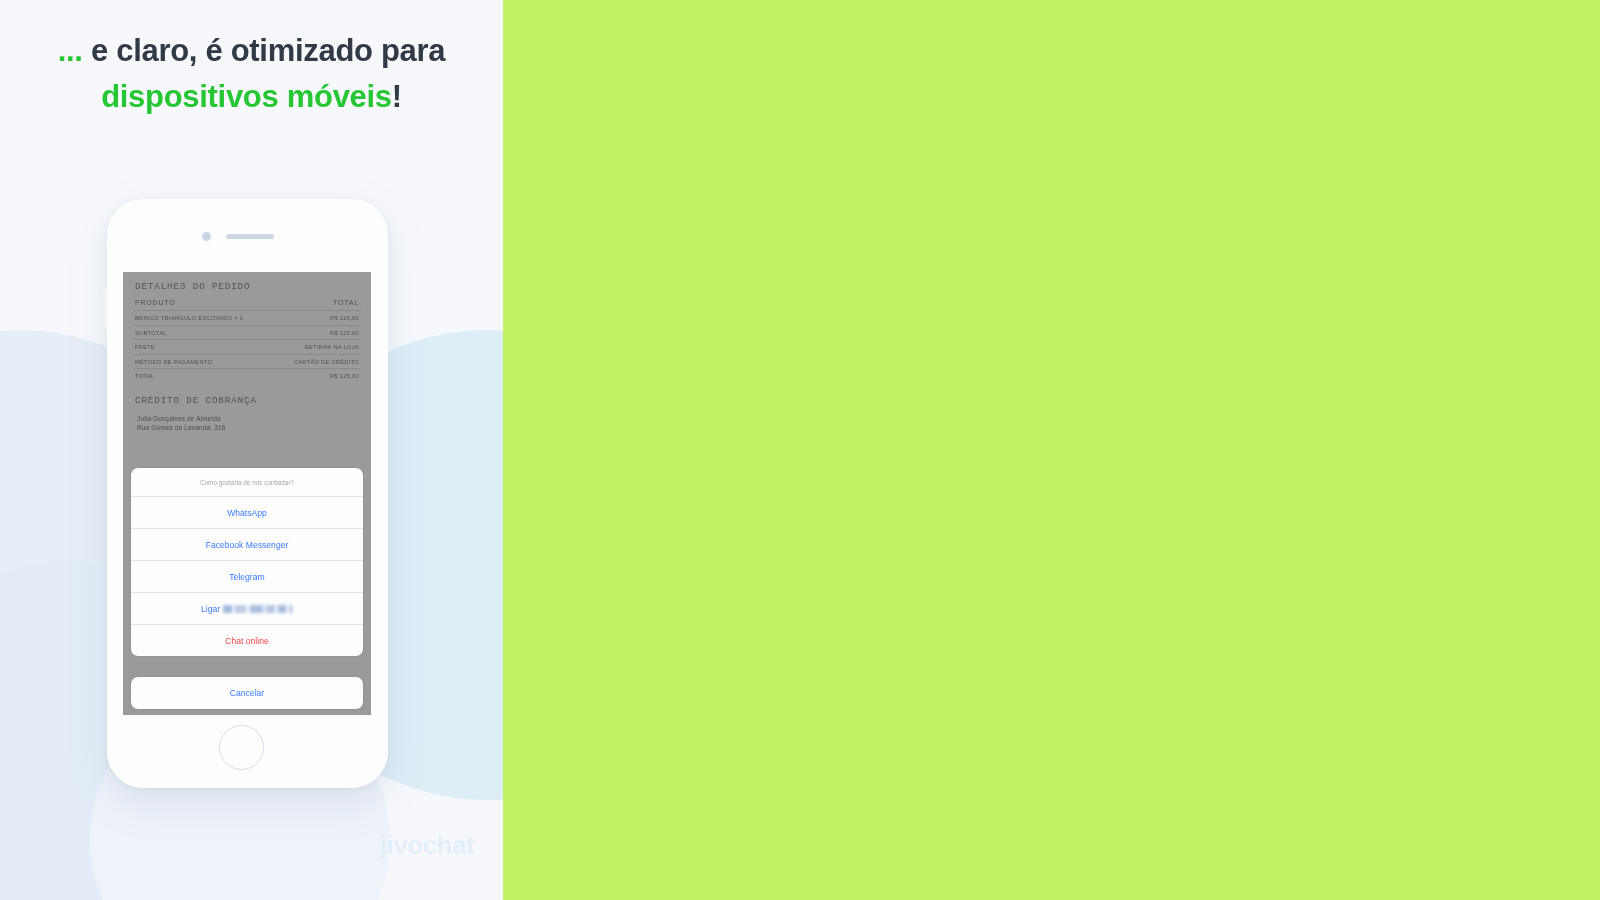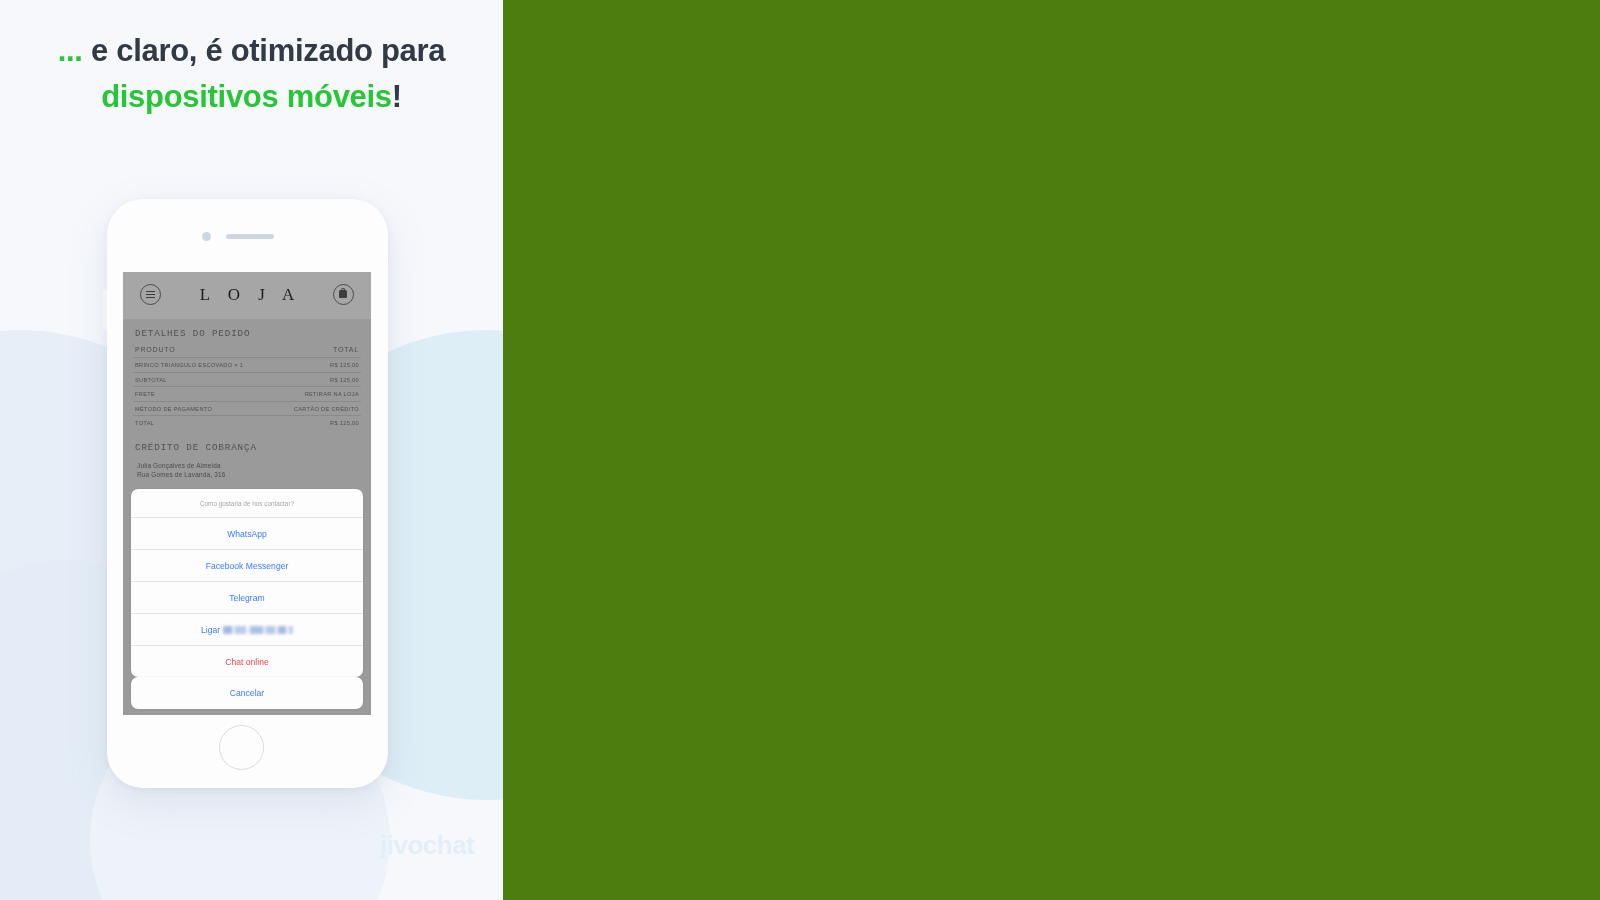--- a/index.html
+++ b/index.html
@@ -11,21 +11,21 @@
     width: 1600px;
     height: 900px;
     overflow: hidden;
     font-family: "Liberation Sans", sans-serif;
   }
 
   #stage {
     position: relative;
     width: 1600px;
     height: 900px;
-    background: #4d7c0f;
+    background: #bef264;
   }
 
   
   #panel {
     position: absolute;
     left: 0;
     top: 0;
     width: 503px;
     height: 900px;
     background: #f6f8fc;
@@ -293,21 +293,21 @@
         #b9c9e6 12px 23px, #eef2f9 23px 27px,
         #a8bee1 27px 40px, #e7edf7 40px 43px,
         #b4c5e4 43px 52px, #ecf0f8 52px 55px,
         #a3b9de 55px 63px, #eef2f9 63px 66px,
         #bccbe8 66px 70px);
     filter: blur(1.4px);
     border-radius: 1px;
     opacity: 0.95;
   }
   #cancel-sheet {
-    margin-top: 0;
+    margin-top: 21px;
     background: #fdfdfd;
     border-radius: 7px;
     text-align: center;
     font-size: 8.6px;
     color: #3a7bfd;
     padding: 11px 6px 11px 6px;
     box-shadow: 0 0 2px rgba(0,0,0,0.12);
   }
 
   
@@ -338,33 +338,20 @@
     </div>
 
     <div id="phone">
       <div id="phone-btn-left"></div>
       <div id="phone-cam"></div>
       <div id="phone-speaker"></div>
       <div id="phone-home"></div>
 
       <div id="screen">
 
-        <div id="store-bar">
-          <div class="circ-icon" id="menu-icon">
-            <span class="burger">
-                <i></i>
-                <i></i>
-                <i></i>
-              </span>
-          </div>
-          <div id="store-title">L O J A</div>
-          <div class="circ-icon" id="bag-icon">
-            <span class="bagshape"></span>
-          </div>
-        </div>
 
         <div id="screen-body">
 
           <div class="sect-title">DETALHES DO PEDIDO</div>
 
           <table class="order">
             <thead>
               <tr>
                 <th>PRODUTO</th>
                 <th class="r">TOTAL</th>

